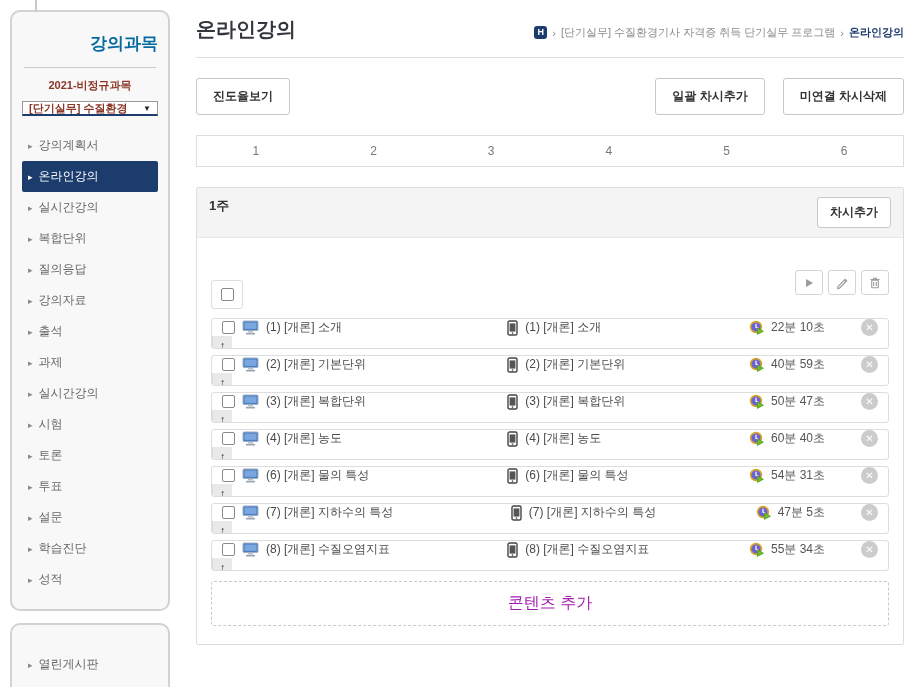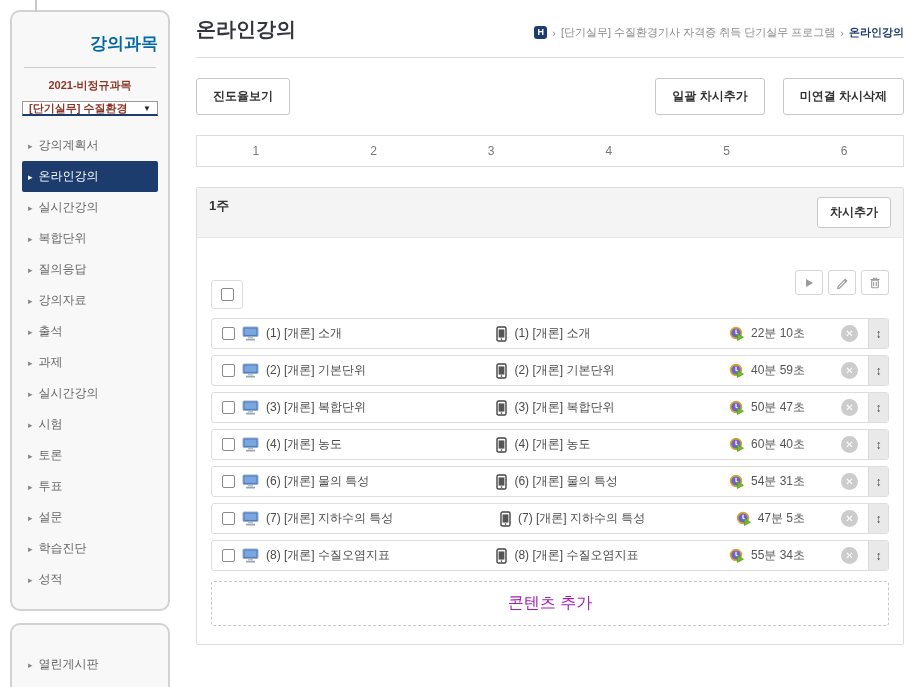--- a/index.html
+++ b/index.html
@@ -83,21 +83,21 @@
   }
 
   .select-all {
     width:32px; height:29px; border:1px solid #ddd; border-radius:3px;
     margin:16px 0 9px; display:flex; align-items:center; justify-content:center; background:#fff;
   }
   .cb { width:13px; height:13px; border:1.5px solid #8a8a8a; border-radius:2px; background:#fff; display:inline-block; cursor:pointer; }
 
   .content-row {
     display:flex; border:1px solid #ddd; border-radius:3px; margin-bottom:6px;
-    height:31px; overflow:hidden; background:#fff;
+    height:31px; overflow:hidden; background:#fff;flex-direction:column;
   }
   .row-main { flex:1; display:flex; align-items:center; padding:0 10px; }
   .col-pc { flex:1.18; display:flex; align-items:center; gap:7px; min-width:0; }
   .col-mobile { flex:1; display:flex; align-items:center; gap:7px; min-width:0; }
   .col-time { display:flex; align-items:center; gap:6px; }
   .row-label { font-size:12px; color:#4a4a4a; white-space:nowrap; cursor:pointer; }
   .dur { font-size:12px; color:#555; white-space:nowrap; }
   .x-btn {
     width:17px; height:17px; border-radius:50%; background:#ccc; color:#fff;
     font-size:10px; line-height:17px; text-align:center; margin-left:36px;

